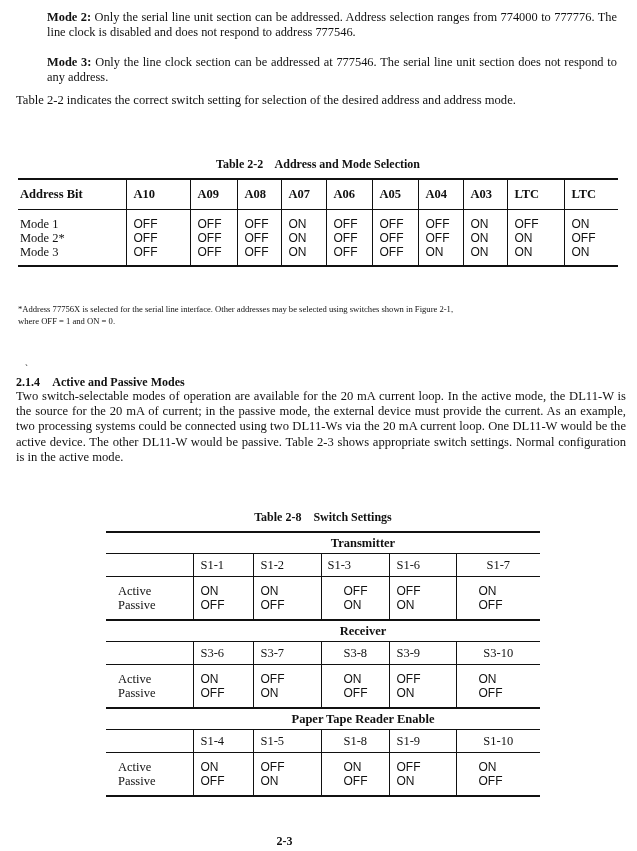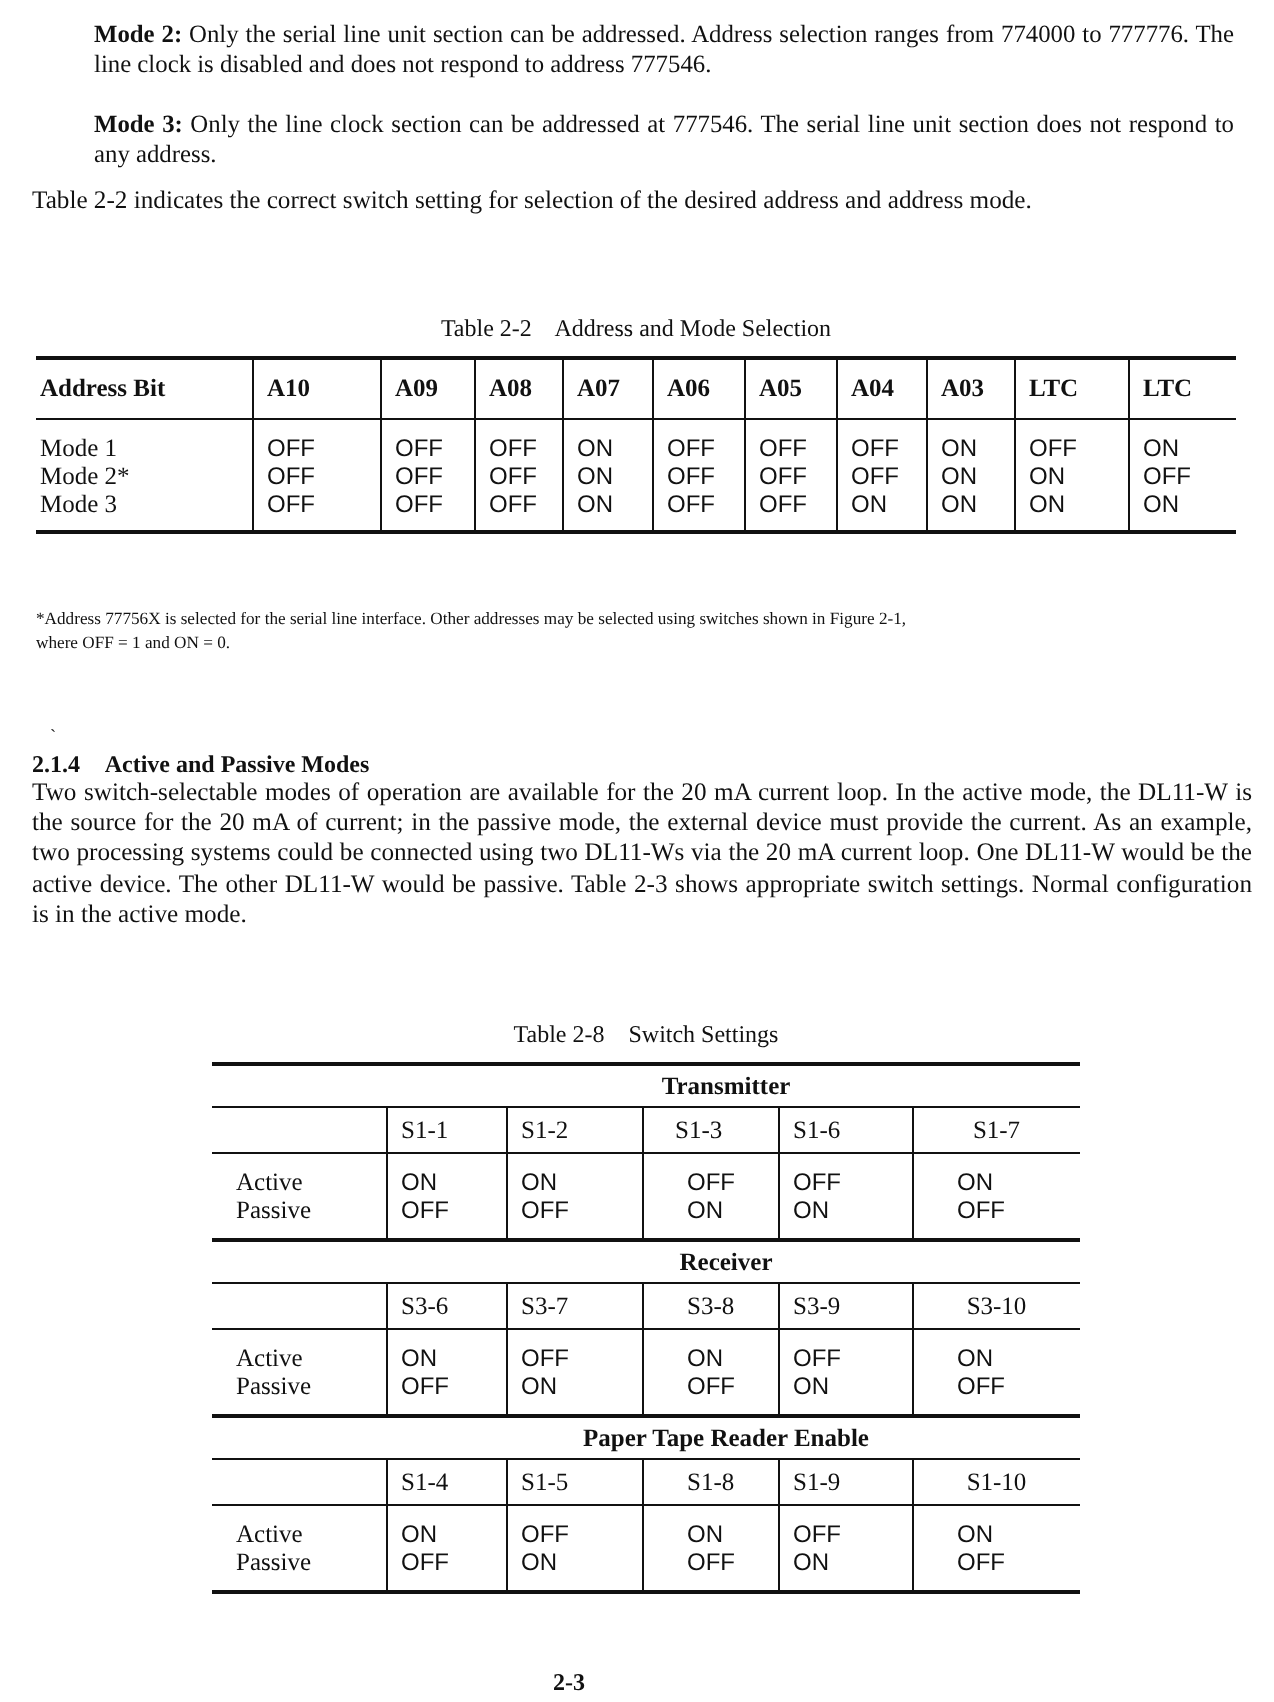--- a/index.html
+++ b/index.html
@@ -11,21 +11,21 @@
   .para {
     position: absolute; font-size: 12.4px; line-height: 15px; text-align: justify;
     text-align-last: left;
   }
   .para b { font-weight: bold; }
   #p-mode2 { left: 47px; top: 10px; width: 570px; }
   #p-mode3 { left: 47px; top: 55px; width: 570px; }
   #p-intro { left: 16px; top: 93px; width: 610px; font-size: 12.6px; }
 
   .caption {
-    position: absolute; font-weight: normal; font-size: 12px; text-align: center;
+    position: absolute; font-weight: bold; font-size: 12px; text-align: center;
   }
   #cap-t22 { left: 18px; width: 600px; top: 157px; }
   #cap-t23 { left: 106px; width: 434px; top: 510px; }
 
   
   #t22 {
     position: absolute; left: 18px; top: 178px; width: 600px;
     border-collapse: collapse; font-size: 12.5px;
   }
   #t22 td, #t22 th { padding: 0 0 0 7px; vertical-align: middle; text-align: left; }
@@ -200,21 +200,21 @@
     </colgroup>
 
   <tbody>
       <tr class="group-row first">
     <td colspan="6" class="group-label">Transmitter</td>
   </tr>
   <tr class="sw-row">
     <td></td>
     <td>S1-1</td>
     <td>S1-2</td>
-    <td style="padding-left:16px">S1-3</td>
+    <td style="padding-left:6px">S1-3</td>
     <td>S1-6</td>
     <td class="sw-last">S1-7</td>
   </tr>
   <tr class="val-row">
     <td class="row-labels">
           <span class="line">Active</span>
           <span class="line">Passive</span>
         </td>
     <td>
           <span class="line">ON</span>

